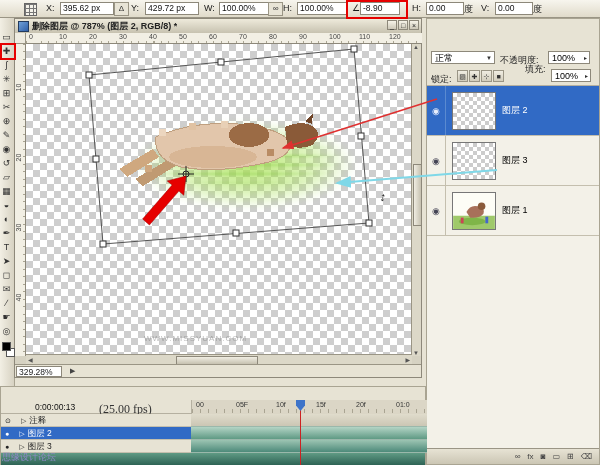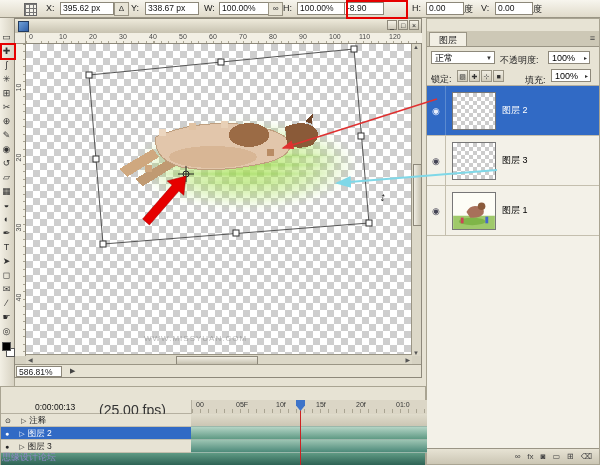--- a/index.html
+++ b/index.html
@@ -59,21 +59,21 @@
   .thumb.checker{background-image:linear-gradient(45deg,#ccc 25%,transparent 25%,transparent 75%,#ccc 75%),linear-gradient(45deg,#ccc 25%,transparent 25%,transparent 75%,#ccc 75%);background-size:8px 8px;background-position:0 0,4px 4px;}
   .lname{font-size:9px;}
   .panelbottom{position:absolute;left:0;bottom:0;width:100%;height:16px;background:linear-gradient(#e7e3d4,#cbc6b4);border-top:1px solid #9a9585;display:flex;align-items:center;justify-content:flex-end;gap:7px;padding-right:7px;box-sizing:border-box;}
   .pbicon{font-size:8px;color:#444;}
   
   .timeline{position:absolute;left:0;top:386px;width:426px;height:79px;background:#e7e3d4;border:1px solid #a9a492;box-sizing:border-box;}
   .ttabs{position:absolute;left:0;top:0;width:100%;height:13px;background:#cdc8b6;border-bottom:1px solid #9a9585;box-sizing:border-box;}
   .ttab{position:absolute;left:26px;top:0;height:12px;padding:0 7px;background:#f2efe4;border:1px solid #9a9585;border-bottom:none;font-size:8.5px;line-height:12px;color:#222;box-sizing:border-box;}
   .tctrl{position:absolute;left:0;top:13px;width:100%;height:14px;border-bottom:1px solid #b5b0a0;box-sizing:border-box;}
   .tc{position:absolute;left:34px;top:2px;font-size:8.5px;color:#111;}
-  .fps{position:absolute;left:98px;top:2px;font-size:14px;color:#333;}
+  .fps{position:absolute;left:98px;top:2px;font-size:12px;color:#333;font-family:Liberation Serif, serif;}
   .truler{position:absolute;left:190px;top:0;width:236px;height:14px;background:#dbd6c6;border-left:1px solid #b5b0a0;background-image:repeating-linear-gradient(90deg,#a9a492 0 1px,transparent 1px 8px);background-size:100% 4px;background-repeat:no-repeat;background-position:0 9px;box-sizing:border-box;}
   .tl{position:absolute;top:1px;font-size:7px;color:#333;}
   .trow{position:absolute;left:0;width:190px;height:13px;border-bottom:1px solid #c4bfae;background:#e7e3d4;font-size:8.5px;line-height:12px;color:#222;box-sizing:border-box;white-space:nowrap;}
   .trow.selected{background:#316ac5;color:#fff;}
   .teye{margin:0 2px 0 4px;font-size:7px;}
   .tri{margin:0 3px 0 8px;font-size:7px;}
   .tbar{position:absolute;left:190px;width:236px;height:13px;border-bottom:1px solid #9ab8ab;box-sizing:border-box;}
   .tbottom{position:absolute;left:0;top:66px;width:100%;height:12px;background:linear-gradient(#5f9a84,#2e6355);}
   .playhead{position:absolute;left:296px;top:400px;width:9px;height:11px;background:#3e74c9;clip-path:polygon(0 0,100% 0,100% 50%,50% 100%,0 50%);z-index:40;}
   .playline{position:absolute;left:300px;top:400px;width:1px;height:65px;background:#cc2222;z-index:39;}
@@ -84,28 +84,28 @@
 <body>
 
 <div id="app">
 
   <div class="optbar">
     <div class="refgrid"></div>
     <span class="opt-lbl" style="left:46px">X:</span>
     <span class="opt-box" style="left:60px;width:50px">395.62 px</span>
     <span class="opt-btn" style="left:114px">Δ</span>
     <span class="opt-lbl" style="left:131px">Y:</span>
-    <span class="opt-box" style="left:145px;width:50px">338.67 px</span>
+    <span class="opt-box" style="left:145px;width:50px">429.72 px</span>
     <span class="opt-lbl" style="left:204px">W:</span>
     <span class="opt-box" style="left:219px;width:46px">100.00%</span>
     <span class="opt-btn" style="left:268px">∞</span>
     <span class="opt-lbl" style="left:283px">H:</span>
     <span class="opt-box" style="left:297px;width:46px">100.00%</span>
     <span class="opt-lbl" style="left:352px">∠</span>
-    <span class="opt-box" style="left:344px;width:36px">-8.90</span>
+    <span class="opt-box" style="left:360px;width:36px">-8.90</span>
     <span class="opt-lbl" style="left:412px">H:</span>
     <span class="opt-box" style="left:426px;width:34px">0.00</span>
     <span class="opt-lbl" style="left:464px">度</span>
     <span class="opt-lbl" style="left:481px">V:</span>
     <span class="opt-box" style="left:495px;width:34px">0.00</span>
     <span class="opt-lbl" style="left:533px">度</span>
   </div>
   <div class="red-rect" style="left:346px;top:0;width:58px;height:15px"></div>
 
   <div class="toolbar">
@@ -132,20 +132,21 @@
     <div class="tool" style="top:292px">☛</div>
     <div class="tool" style="top:306px">◎</div>
     <div class="swatch" style="left:2px;top:324px;width:7px;height:7px;background:#000;z-index:2"></div>
     <div class="swatch" style="left:6px;top:330px;width:7px;height:7px;background:#fff;z-index:1"></div>
   </div>
   <div class="red-rect" style="left:0;top:43px;width:12px;height:13px"></div>
 
   <div class="docwin">
     <div class="doctitle">
       <span class="docicon"></span>
+      <span class="doctext">删除图层 @ 787% (图层 2, RGB/8) *</span>
       <span class="winbtns">
         <span class="winbtn">_</span>
         <span class="winbtn">□</span>
         <span class="winbtn">×</span>
       </span>
     </div>
 
     <div class="ruler-corner"></div>
     <div class="hruler">
       <span class="rlh" style="left:3px">0</span>
@@ -214,47 +215,43 @@
       <div class="vthumb"></div>
       <span style="position:absolute;bottom:0;left:1px">▼</span>
     </div>
     <div class="hscroll">
       <span style="position:absolute;left:2px;top:1px">◀</span>
       <div class="hthumb"></div>
       <span style="position:absolute;right:2px;top:1px">▶</span>
     </div>
 
     <div class="statusbar">
-      <span class="zoombox">586.81%</span>
+      <span class="zoombox">329.28%</span>
       <span class="statusarrow">▶</span>
     </div>
   </div>
 
   <div class="rpanel">
-    <div class="tabstrip">
-      <span class="ptab">图层</span>
-      <span class="pmenu">≡</span>
-    </div>
 
     <span class="blendbox">
       <span>正常</span>
       <span class="dd">▼</span>
     </span>
     <span class="plbl" style="left:73px;top:35px">不透明度:</span>
     <span class="pval" style="left:121px;top:32px;width:42px">
       <span>100%</span>
       <span class="dd">▸</span>
     </span>
 
     <span class="plbl" style="left:4px;top:54px">锁定:</span>
     <span class="lockbtn" style="left:30px">▨</span>
     <span class="lockbtn" style="left:42px">✚</span>
     <span class="lockbtn" style="left:54px">⊹</span>
     <span class="lockbtn" style="left:66px">■</span>
-    <span class="plbl" style="left:98px;top:55px">填充:</span>
+    <span class="plbl" style="left:98px;top:44px">填充:</span>
     <span class="pval" style="left:124px;top:50px;width:40px">
       <span>100%</span>
       <span class="dd">▸</span>
     </span>
 
     <div class="layerlist">
       <div class="lrow selected" style="top:0">
         <span class="eyecell">◉</span>
         <span class="thumb checker"></span>
         <span class="lname">图层 2</span>

